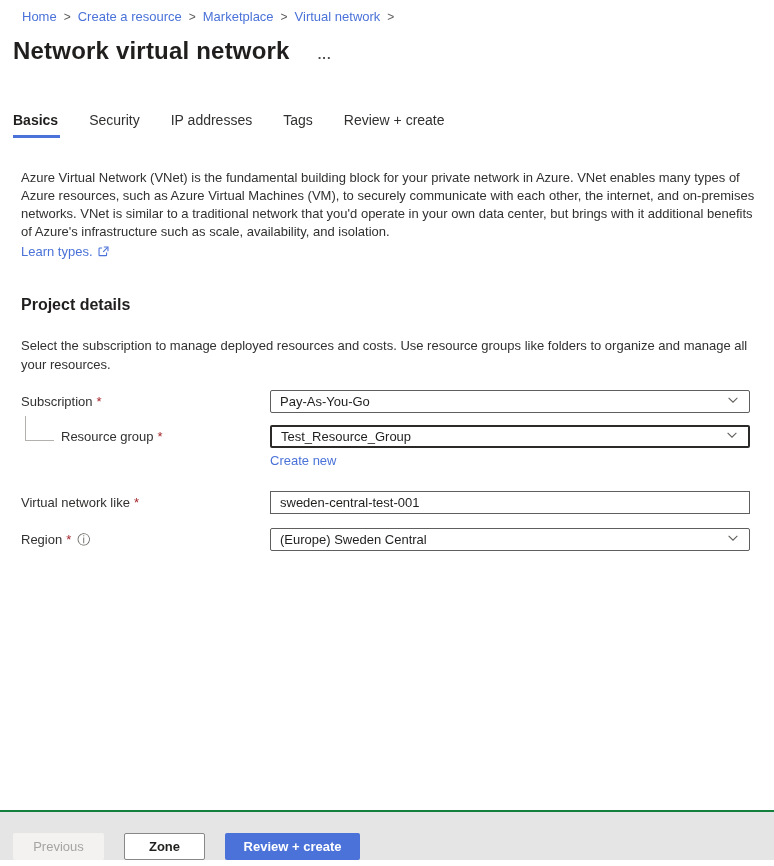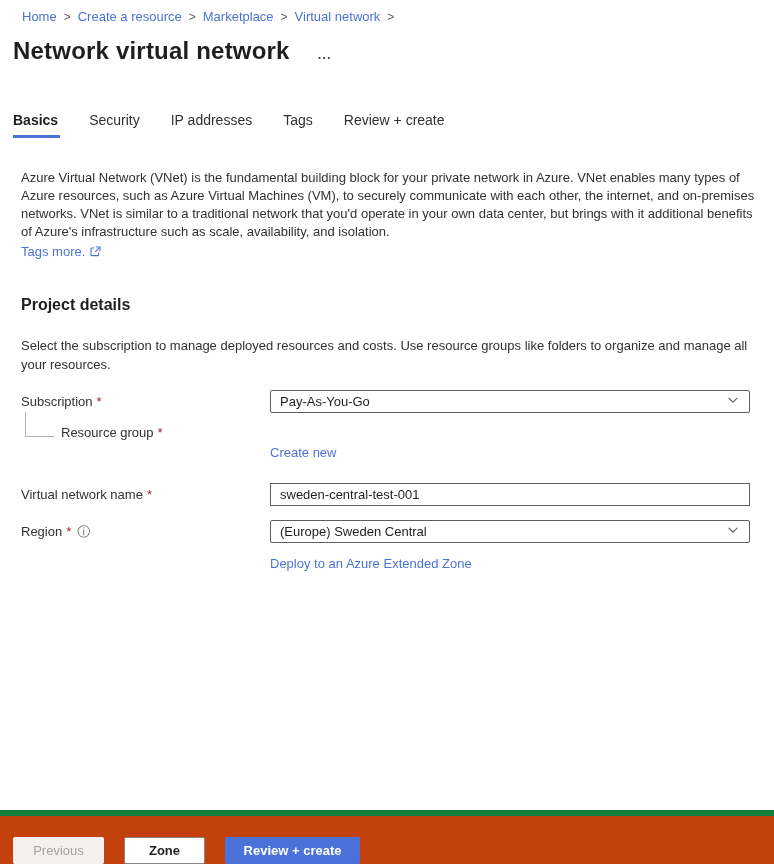--- a/index.html
+++ b/index.html
@@ -54,22 +54,22 @@
   .sub-link-row { margin-top: 5px; display: flex; }
   .sub-link-row .spacer { width: 249px; }
   .deploy-link-row { margin-top: 13px; }
 
   .info-icon { display: inline-flex; margin-left: 6px; color: #605e5c; font-size: 13px; line-height: 1;
     cursor: pointer; }
 
   .chevron-icon { flex: 0 0 auto; }
 
   
-  .footer { position: absolute; top: 810px; left: 0; width: 774px; border-top: 6px solid #15803d;
-    padding: 21px 0 0 13px; background: #c2410c; display: flex; align-items: center; }
+  .footer { position: absolute; top: 810px; left: 0; width: 774px; border-top: 2px solid #15803d;
+    padding: 21px 0 0 13px; background: #e5e5e5; display: flex; align-items: center; }
   .btn { height: 27px; font-size: 13px; border-radius: 2px; cursor: pointer;
     font-family: "Liberation Sans", sans-serif; display: inline-flex; align-items: center; justify-content: center; }
   .btn-previous { width: 91px; background: #f3f2f1; color: #a6a4a2; border: none; margin-right: 20px; }
   .btn-next { width: 81px; background: #ffffff; color: #201f1e; border: 1px solid #8a8886; font-weight: bold; margin-right: 20px; }
   .btn-primary { width: 135px; background: #4a72d8; color: #ffffff; border: none; font-weight: bold; }
 </style>
 </head>
 <body>
 
 <div class="page">
@@ -89,21 +89,21 @@
     <div class="tab">IP addresses</div>
     <div class="tab">Tags</div>
     <div class="tab">Review + create</div>
   </div>
 
   <div class="content">
 
     
     <p class="intro">Azure Virtual Network (VNet) is the fundamental building block for your private network in Azure. VNet enables many types of Azure resources, such as Azure Virtual Machines (VM), to securely communicate with each other, the internet, and on-premises networks. VNet is similar to a traditional network that you'd operate in your own data center, but brings with it additional benefits of Azure's infrastructure such as scale, availability, and isolation.</p>
     <span class="learn-more-row">
-      <a class="link">Tags more.</a>
+      <a class="link">Learn types.</a>
       <span class="ext-icon">
         <svg width="11" height="11" viewBox="0 0 16 16">
             <path d="M6 3 H2.5 A1 1 0 0 0 1.5 4 V13 A1 1 0 0 0 2.5 14 H11.5 A1 1 0 0 0 12.5 13 V9.5" fill="none" stroke="#4a72d8" stroke-width="1.6"></path>
             <path d="M8.5 1.5 H14.5 V7.5" fill="none" stroke="#4a72d8" stroke-width="1.6"></path>
             <path d="M14 2 L7.5 8.5" stroke="#4a72d8" stroke-width="1.6"></path>
           </svg>
       </span>
     </span>
 
     
@@ -126,31 +126,39 @@
           </span>
         </div>
       </div>
 
       <div class="field-row">
         <div class="field-label indent-label">
           <span class="tree-connector"></span>
           <span>Resource group</span>
           <span class="req">*</span>
         </div>
+        <div class="combobox focused">
+          <span class="cb-text">Test_Resource_Group</span>
+          <span class="chevron-icon">
+            <svg width="14" height="14" viewBox="0 0 16 16">
+                <path d="M3 5.5 L8 10.5 L13 5.5" fill="none" stroke="#605e5c" stroke-width="1.2"></path>
+              </svg>
+          </span>
+        </div>
       </div>
 
       <div class="sub-link-row">
         <span class="spacer"></span>
         <a class="link">Create new</a>
       </div>
 
 
       <div class="field-row" style="margin-top:23px;">
         <div class="field-label">
-          <span>Virtual network name</span>
+          <span>Virtual network like</span>
           <span class="req">*</span>
         </div>
         <input class="text-input" type="text" value="sweden-central-test-001" style="">
       </div>
 
       <div class="field-row" style="margin-top:14px;">
         <div class="field-label">
           <span>Region</span>
           <span class="req">*</span>
           <span class="info-icon">ⓘ</span>
@@ -158,24 +166,20 @@
         <div class="combobox">
           <span class="cb-text">(Europe) Sweden Central</span>
           <span class="chevron-icon">
             <svg width="14" height="14" viewBox="0 0 16 16">
                 <path d="M3 5.5 L8 10.5 L13 5.5" fill="none" stroke="#605e5c" stroke-width="1.2"></path>
               </svg>
           </span>
         </div>
       </div>
 
-      <div class="sub-link-row deploy-link-row">
-        <span class="spacer"></span>
-        <a class="link">Deploy to an Azure Extended Zone</a>
-      </div>
 
     </div>
   </div>
 
   <div class="footer">
     <button class="btn btn-previous">Previous</button>
     <button class="btn btn-next">Zone</button>
     <button class="btn btn-primary">Review + create</button>
   </div>
 

